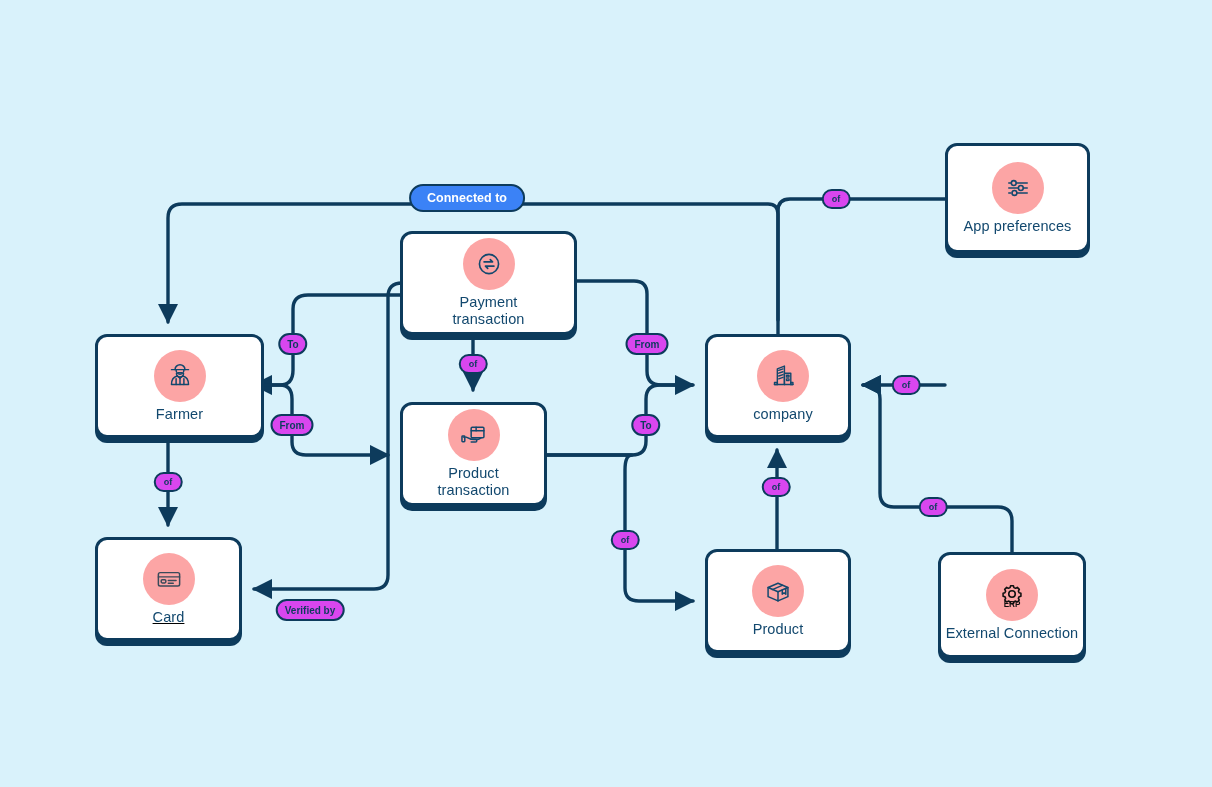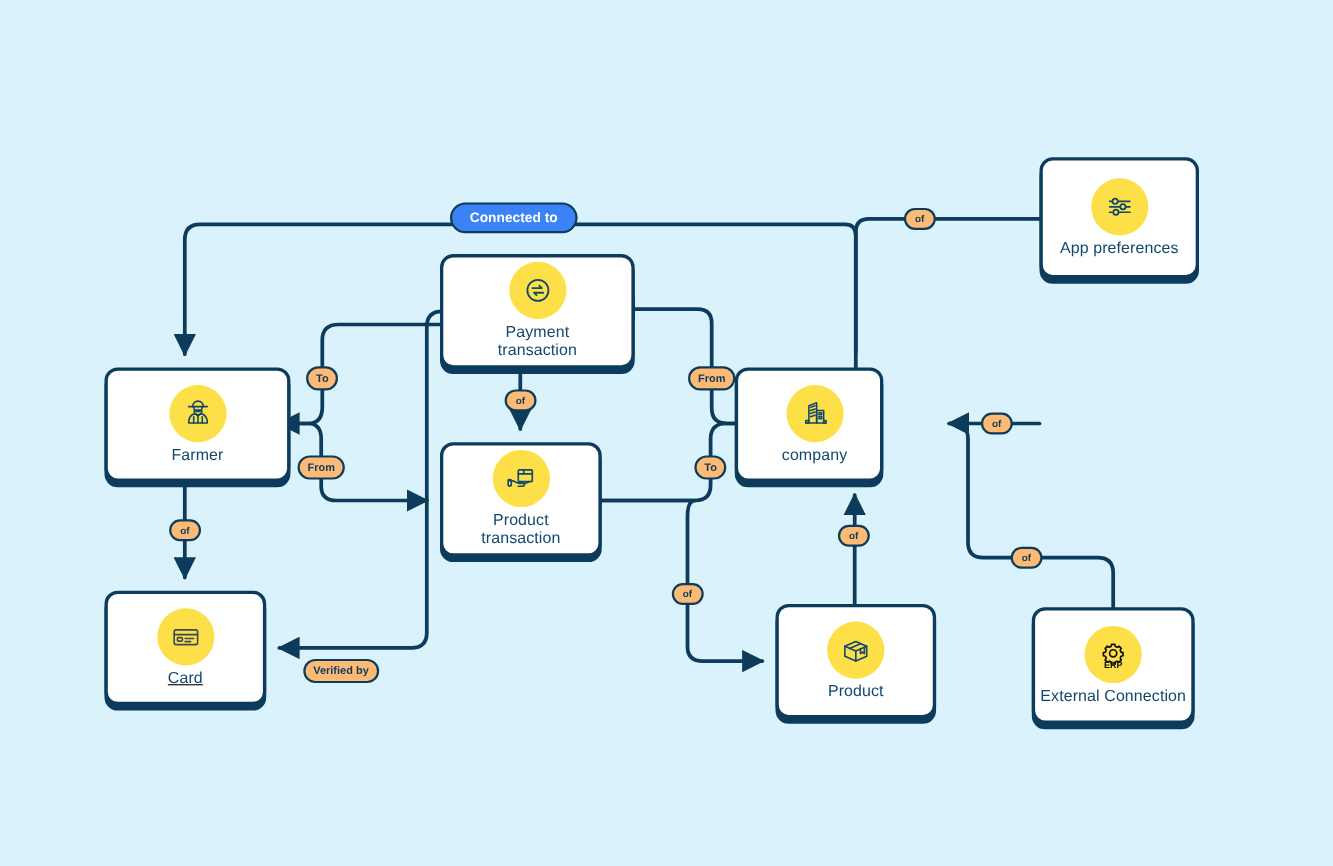--- a/index.html
+++ b/index.html
@@ -19,38 +19,38 @@
     border-radius:12px;
     box-shadow:0 5px 0 0 #0d3b5c;
     display:flex;
     flex-direction:column;
     align-items:center;
     justify-content:center;
     box-sizing:border-box;
   }
   .node .iconwrap{
     width:52px;height:52px;border-radius:50%;
-    background:#fde047;
+    background:#fca5a5;
     display:flex;align-items:center;justify-content:center;
     margin-bottom:4px;
   }
   .node .iconwrap svg{display:block;}
   .node .label{
     color:#12486e;
     font-size:14.5px;
     line-height:17px;
     text-align:center;
     white-space:pre-line;
     letter-spacing:.1px;
   }
 
   
   .chip{
     position:absolute;
-    background:#fdba74;
+    background:#d946ef;
     border:2.5px solid #0d3b5c;
     border-radius:999px;
     color:#0d3b5c;
     font-size:10px;
     font-weight:bold;
     display:flex;align-items:center;justify-content:center;
     box-sizing:border-box;
     transform:translate(-50%,-50%);
     padding:0 7px;
     white-space:nowrap;
@@ -154,21 +154,21 @@
         <path d="M27 13 v5"></path>
         <path d="M9 27 h4 l7 3 h6 a2 2 0 0 1 0 4 h-6"></path>
         <path d="M20 30 c6 0 9 2 14 -2"></path>
         <rect x="7" y="25.5" width="4" height="8" rx="1"></rect>
       </svg>
     </div>
     <div class="label">Product
 transaction</div>
   </div>
 
-  <div class="node" style="left:668px;top:334px;width:135px;height:104px;padding-left:10px;">
+  <div class="node" style="left:705px;top:334px;width:146px;height:104px;padding-left:10px;">
     <div class="iconwrap">
       <svg width="34" height="34" viewBox="0 0 48 48" fill="none" stroke="#12486e" stroke-width="2" stroke-linecap="round" stroke-linejoin="round">
         <path d="M16 36 V14 l10 -4 v26"></path>
         <path d="M26 36 V20 h9 v16"></path>
         <path d="M12 36 h26"></path>
         <path d="M18 16 l6 -2"></path>
           <path d="M18 20 l6 -2"></path>
           <path d="M18 24 l6 -2"></path>
           <path d="M18 28 l6 -2"></path>
         <rect x="29" y="23" width="3.5" height="2.5"></rect>

